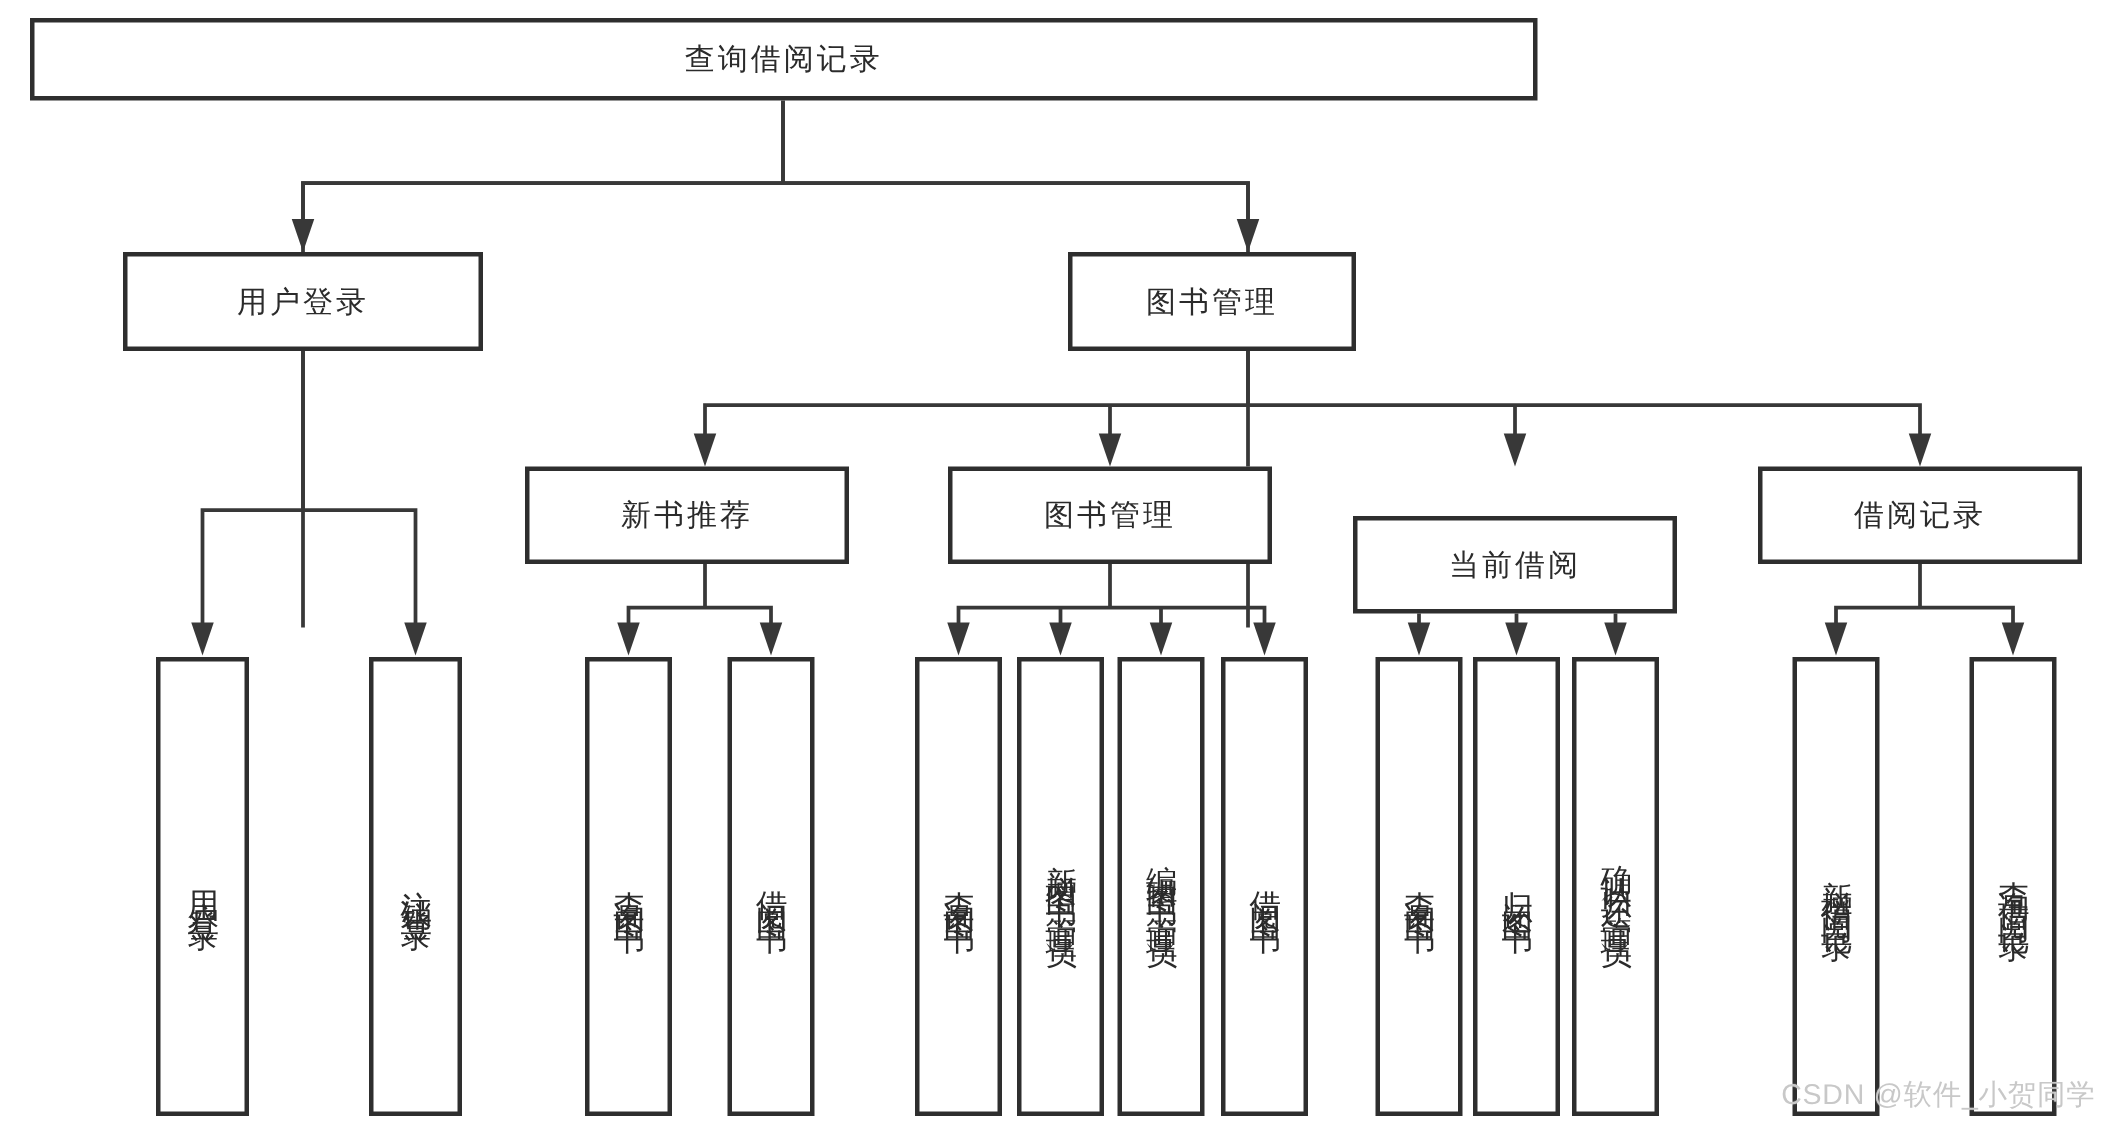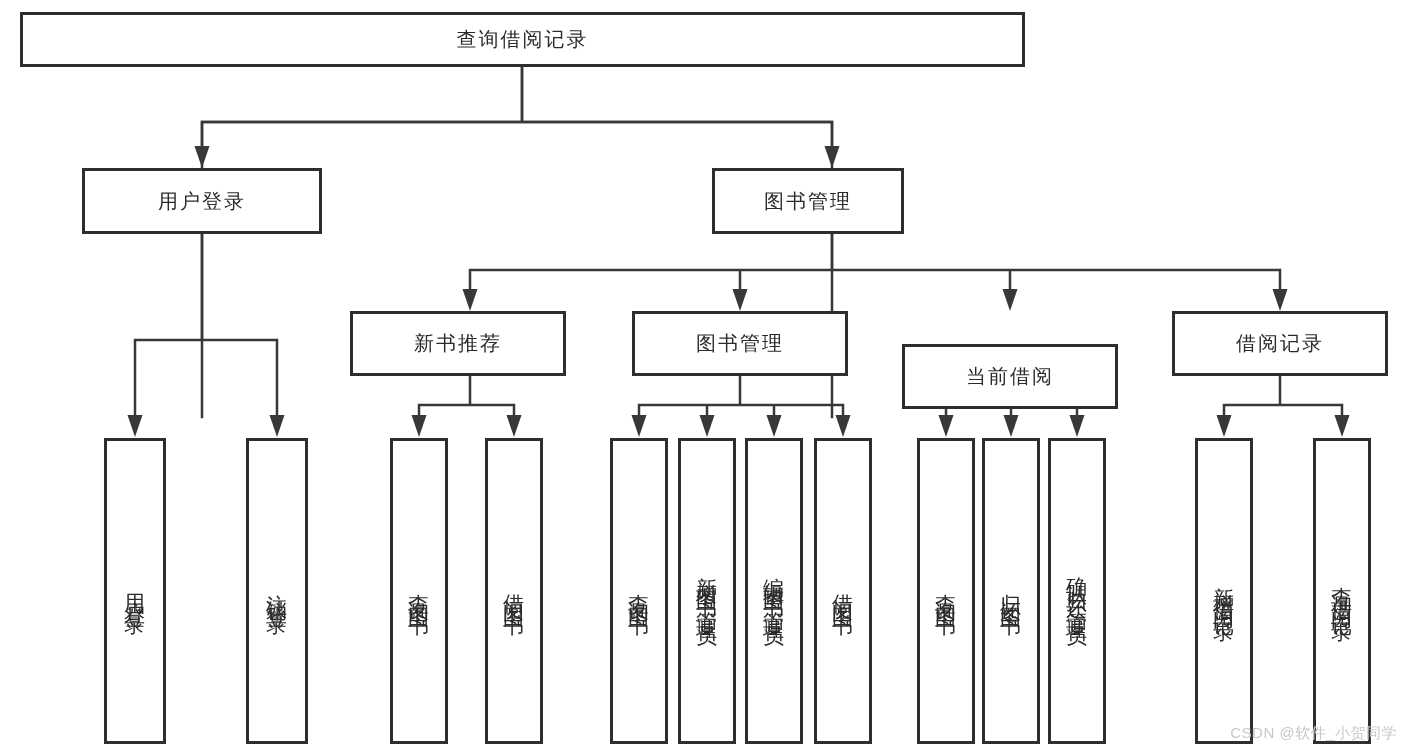--- a/index.html
+++ b/index.html
@@ -51,21 +51,21 @@
     text-orientation: mixed;
     font-size: 21px;
     letter-spacing: 7px;
     line-height: 1;
     white-space: nowrap;
   }
   .watermark {
     position: absolute;
     right: 8px;
     bottom: 4px;
-    font-size: 15px;
+    font-size: 19px;
     letter-spacing: 0.5px;
     color: var(--watermark);
     text-shadow: 0 0 1px rgba(255,255,255,0.7);
     z-index: 10;
     white-space: nowrap;
   }
 </style>
 </head>
 <body>
 

